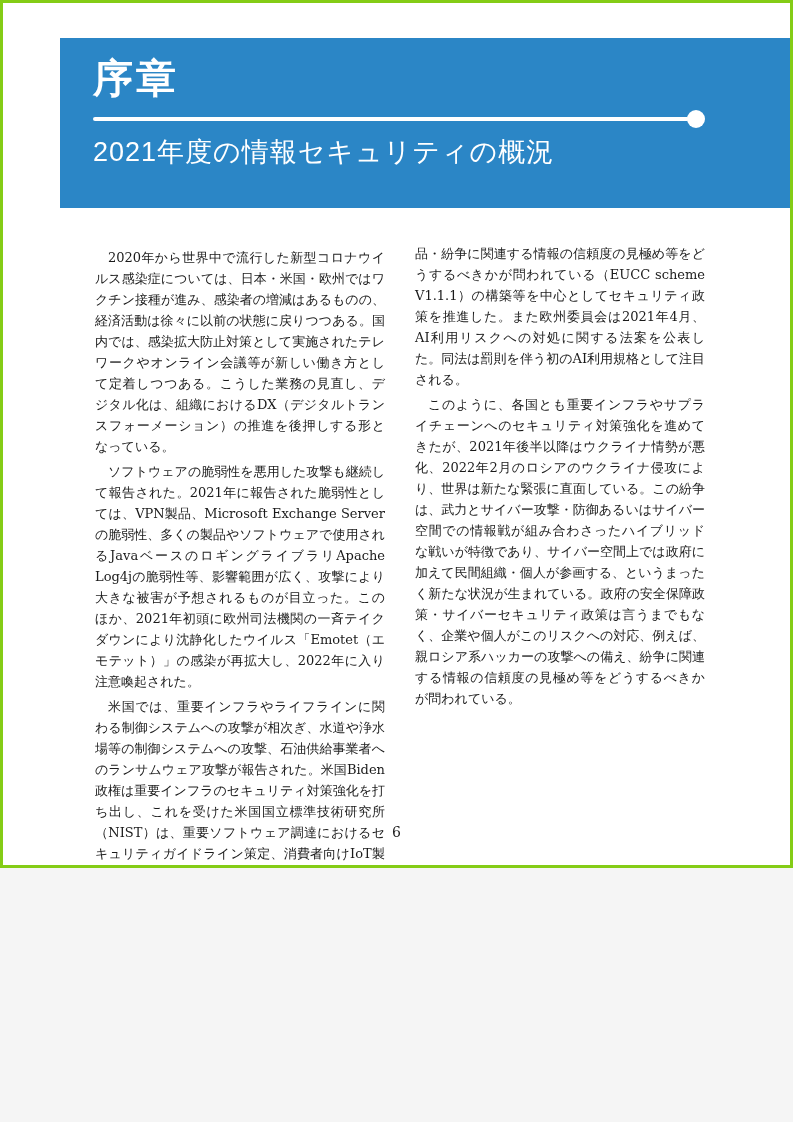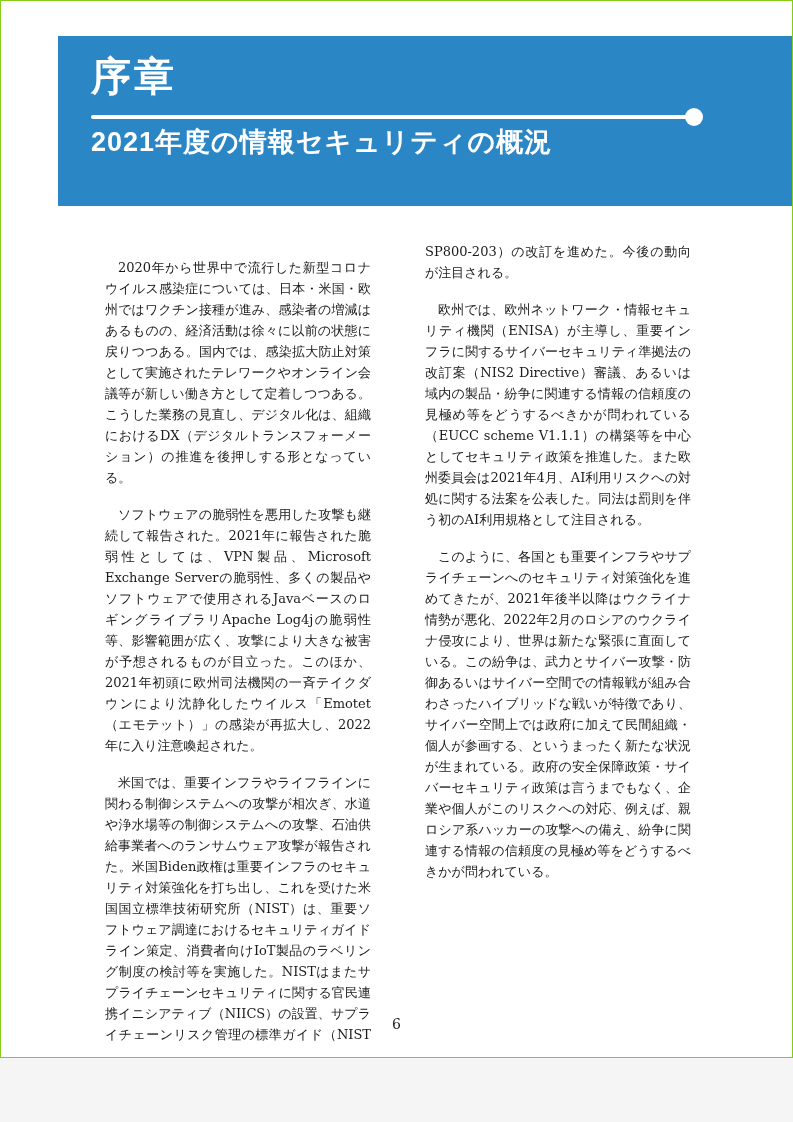--- a/index.html
+++ b/index.html
@@ -1,23 +1,23 @@
 <!DOCTYPE html>
 <html lang="ja"><head>
 <meta charset="utf-8">
 <style>
   * { margin: 0; padding: 0; box-sizing: border-box; }
   html, body { background: #f5f5f5; }
   .page {
     position: relative;
     width: 793px;
-    height: 1058px;
+    height: 868px;
     margin: 0 auto;
     background: #ffffff;
-    border: 1px solid #84cc16;
+    border: 3px solid #84cc16;
     overflow: hidden;
     font-family: "DejaVu Serif", "Liberation Serif", serif;
     color: #1a1a1a;
   }
 
   
   .chapter-header {
     position: absolute;
     left: 57px;
     right: 0;
@@ -48,43 +48,44 @@
   }
   .rule-dot {
     flex: 0 0 auto;
     width: 18px;
     height: 18px;
     margin-left: -2px;
     border-radius: 50%;
     background: #ffffff;
   }
   .chapter-title {
+    margin-top: 8px;
     font-size: 27px;
     line-height: 32px;
-    font-weight: bold;
+    font-weight: normal;
     letter-spacing: 1px;
   }
 
   
   .body-columns {
     position: absolute;
     left: 88px;
     top: 240px;
     width: 618px;
     height: 838px;
     column-count: 2;
     column-gap: 22px;
     column-fill: auto;
     overflow: hidden;
     text-align: justify;
     font-size: 13px;
     line-height: 21px;
   }
   .body-columns p {
-    margin: 16px;
+    margin: 4px;
     text-indent: 1em;
     overflow-wrap: break-word;
   }
 
   
   .page-footer {
     position: absolute;
     left: 0;
     right: 0;
     bottom: 24px;

